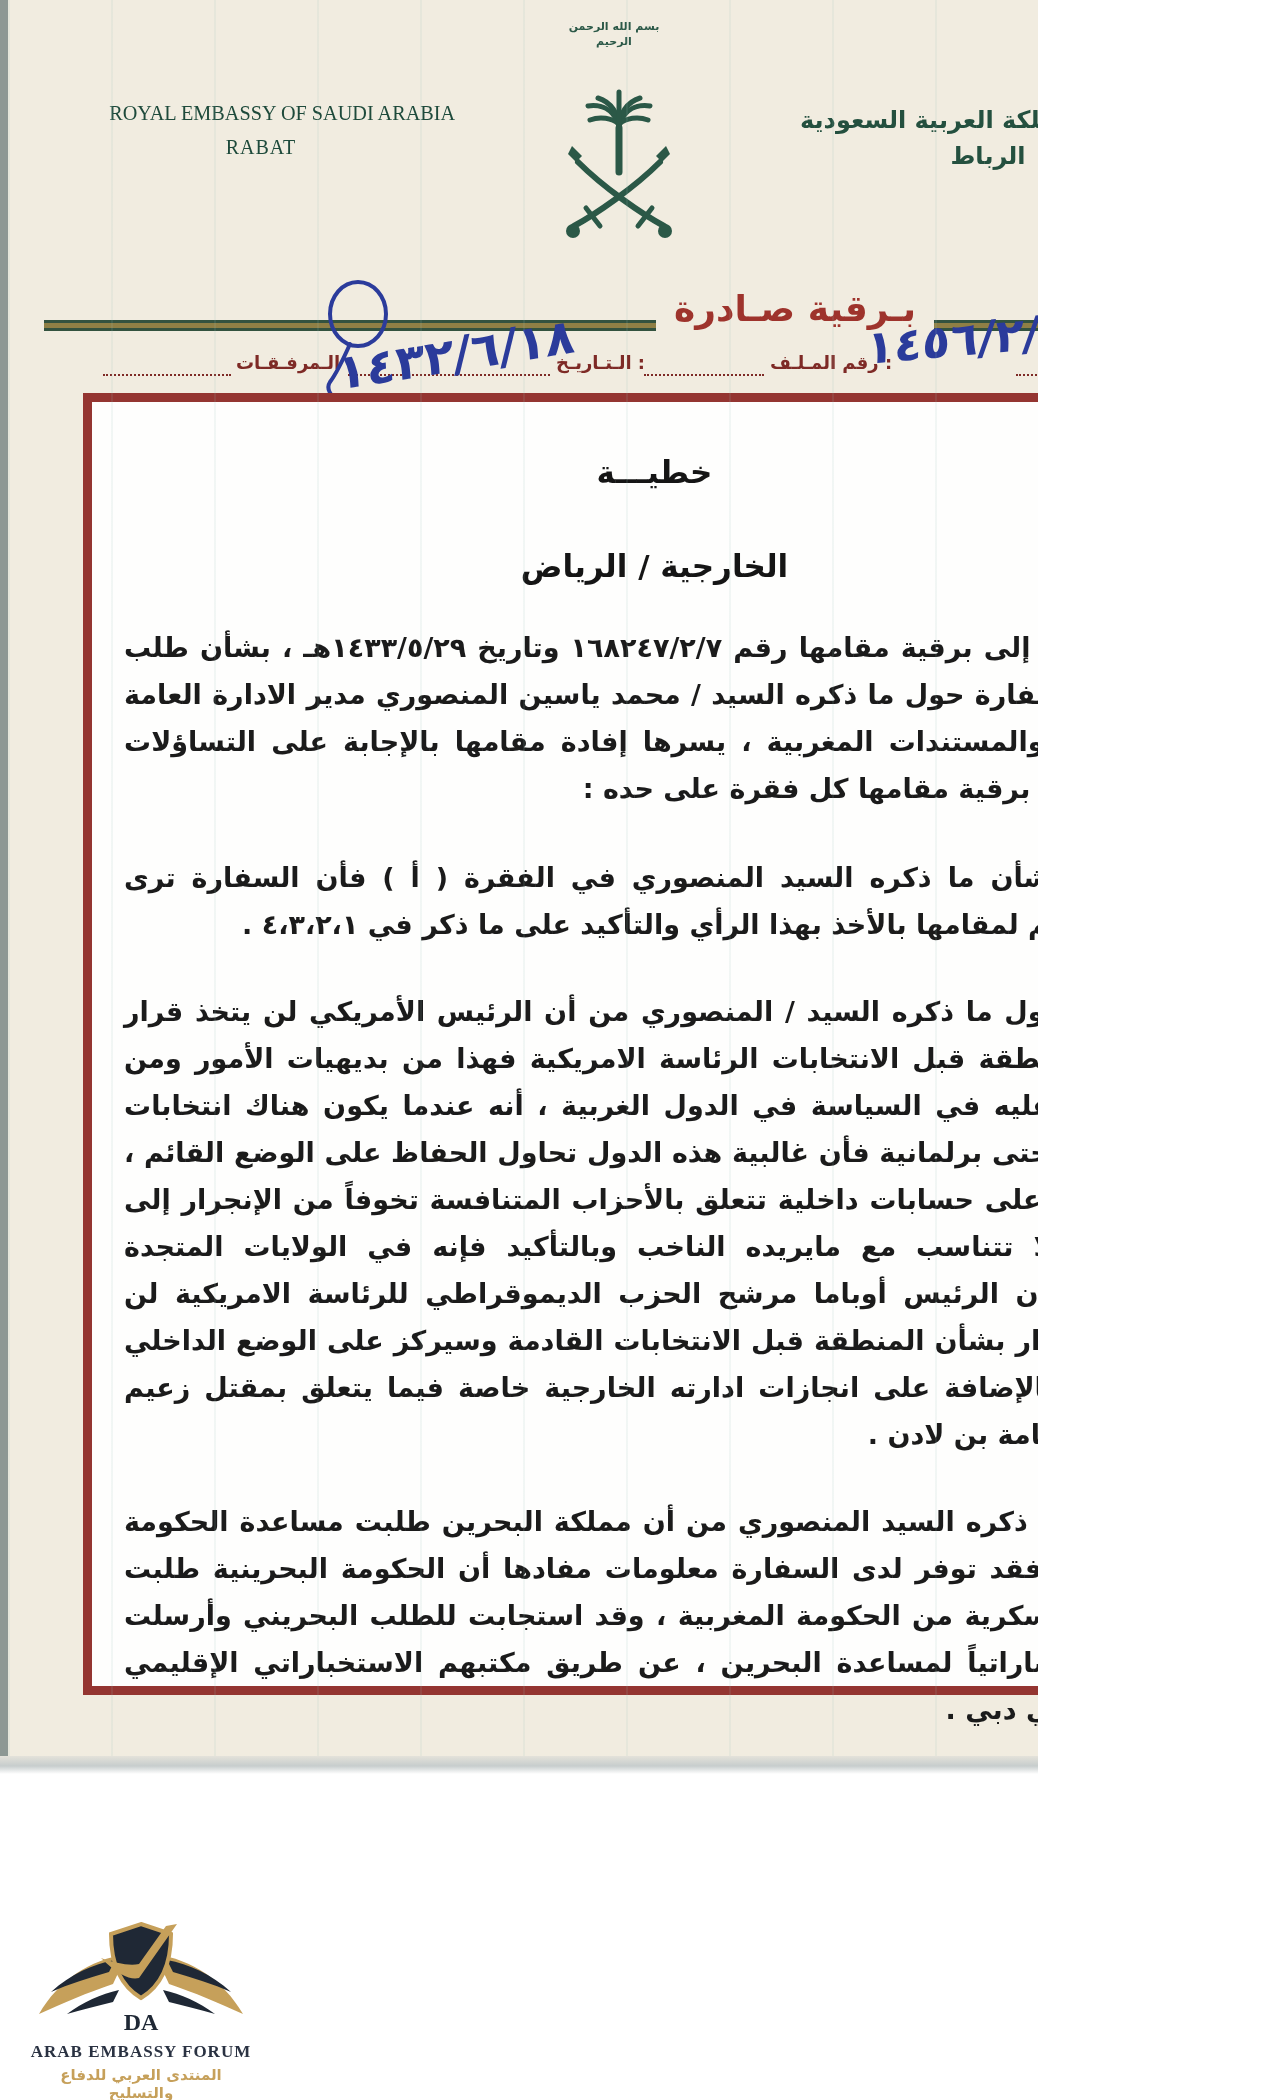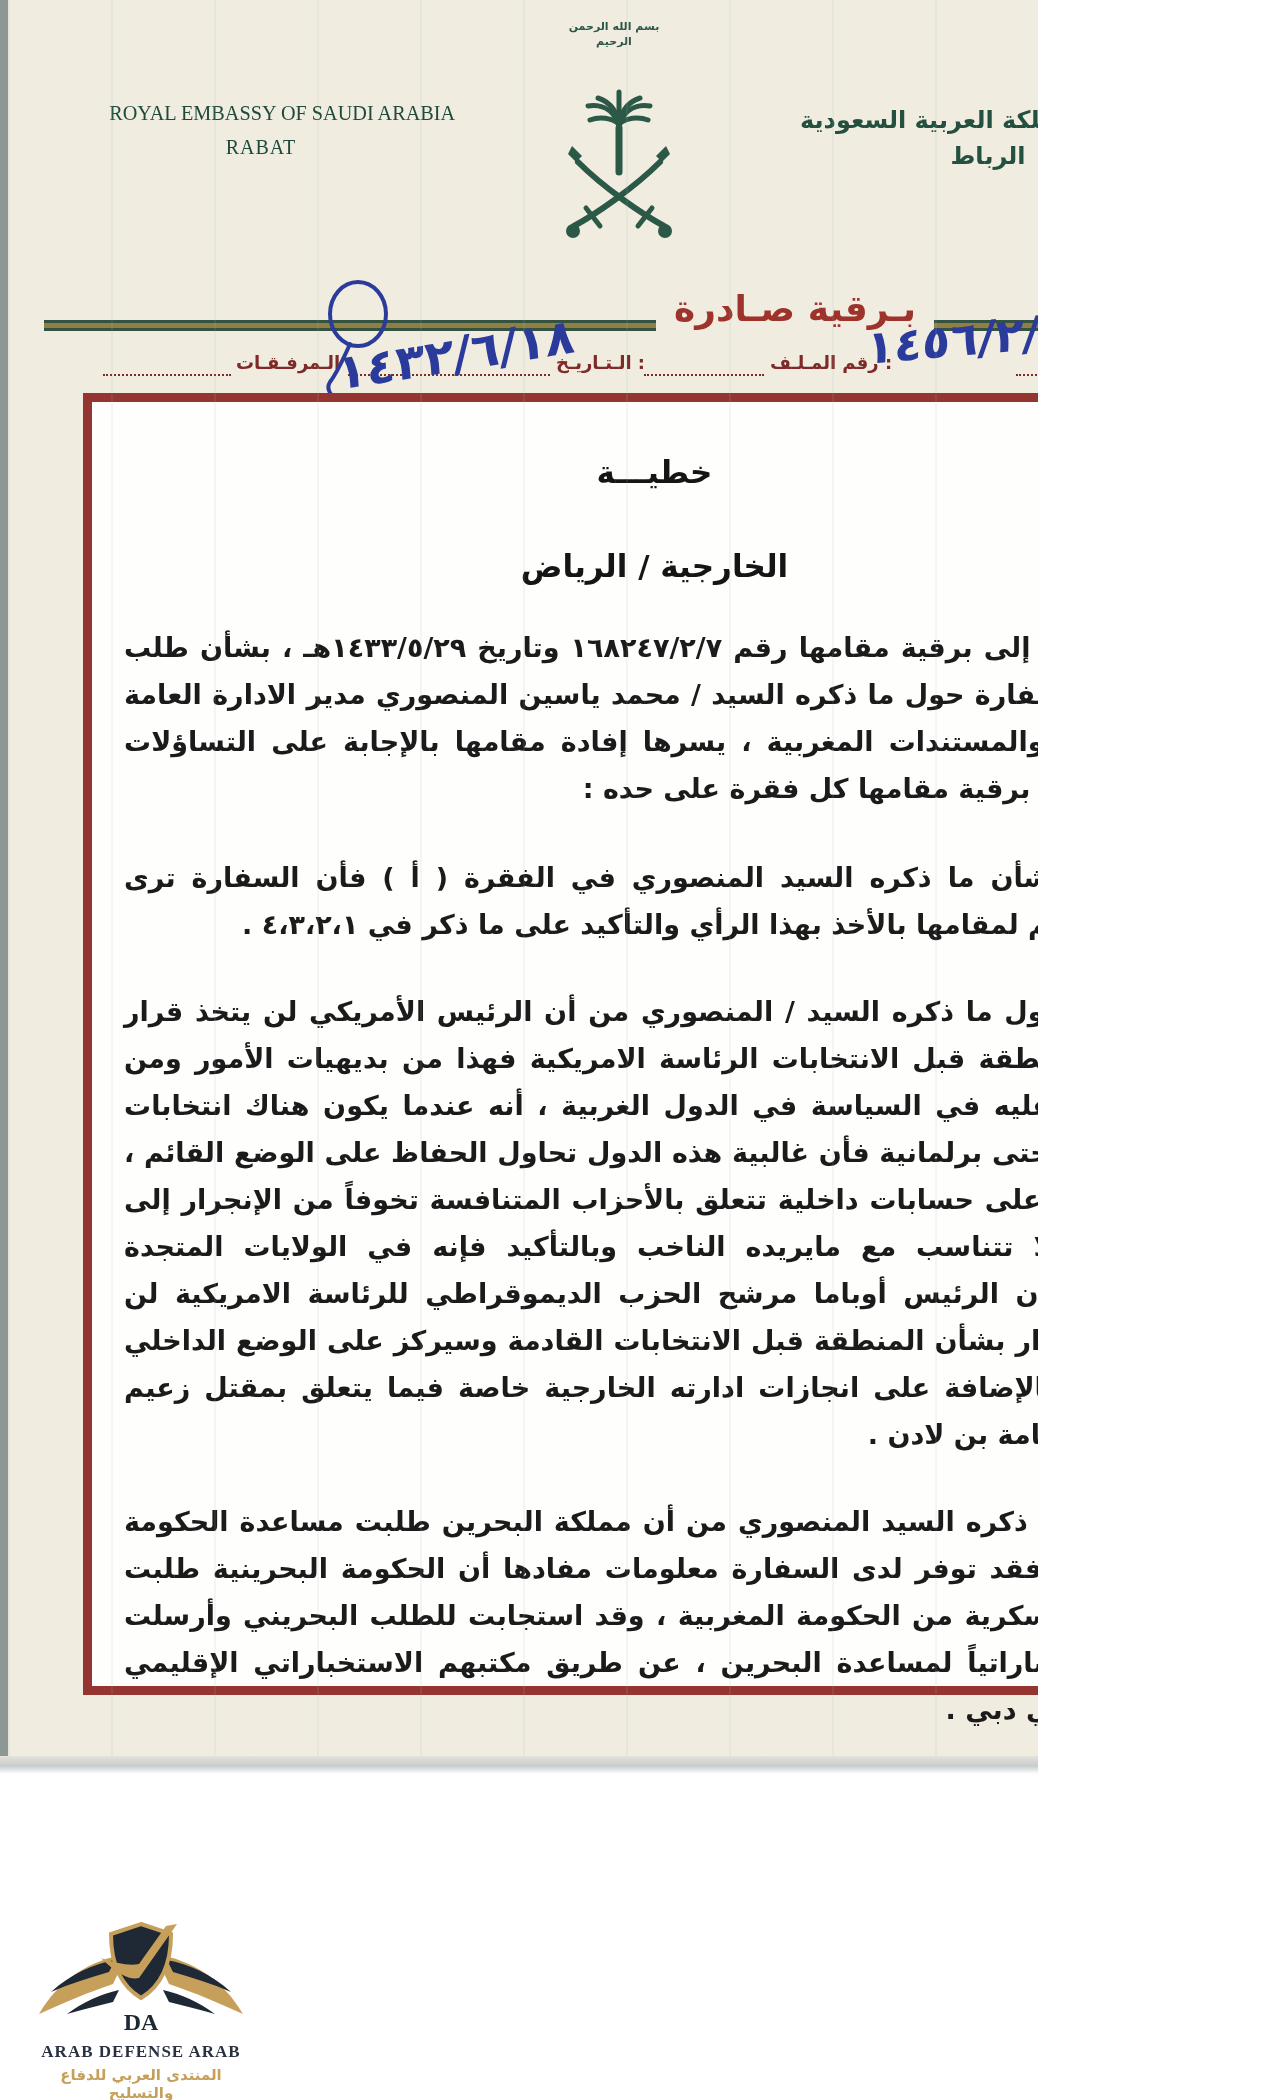--- a/index.html
+++ b/index.html
@@ -159,17 +159,17 @@
       <path d="M212,96 C192,62 162,42 124,36 L138,66 C162,74 190,86 212,96 Z" fill="#c6a05a"></path>
       <path d="M200,74 C180,56 158,46 136,42 L142,54 C162,60 182,66 200,74 Z" fill="#1f2835"></path>
       <path d="M184,96 C168,84 150,76 132,72 L138,84 C154,88 170,92 184,96 Z" fill="#1f2835"></path>
 
       <path d="M110,6 L140,16 C140,48 130,68 110,80 C90,68 80,48 80,16 Z" fill="#1f2835" stroke="#c6a05a" stroke-width="4"></path>
 
       <path d="M70,40 C88,58 100,62 108,60 L146,6 L135,8 L108,46 C98,48 84,45 70,40 Z" fill="#c6a05a"></path>
 
       <text x="110" y="112" text-anchor="middle" font-size="24" font-weight="bold" fill="#1f2835" font-family="Liberation Serif, serif">DA</text>
     </svg>
-    <div class="wm-name-en">ARAB DEFENSE ARAB</div>
+    <div class="wm-name-en">ARAB EMBASSY FORUM</div>
     <div class="wm-name-ar">المنتدى العربي للدفاع والتسليح</div>
   </div>
 
 </div>
 
 </body></html>

